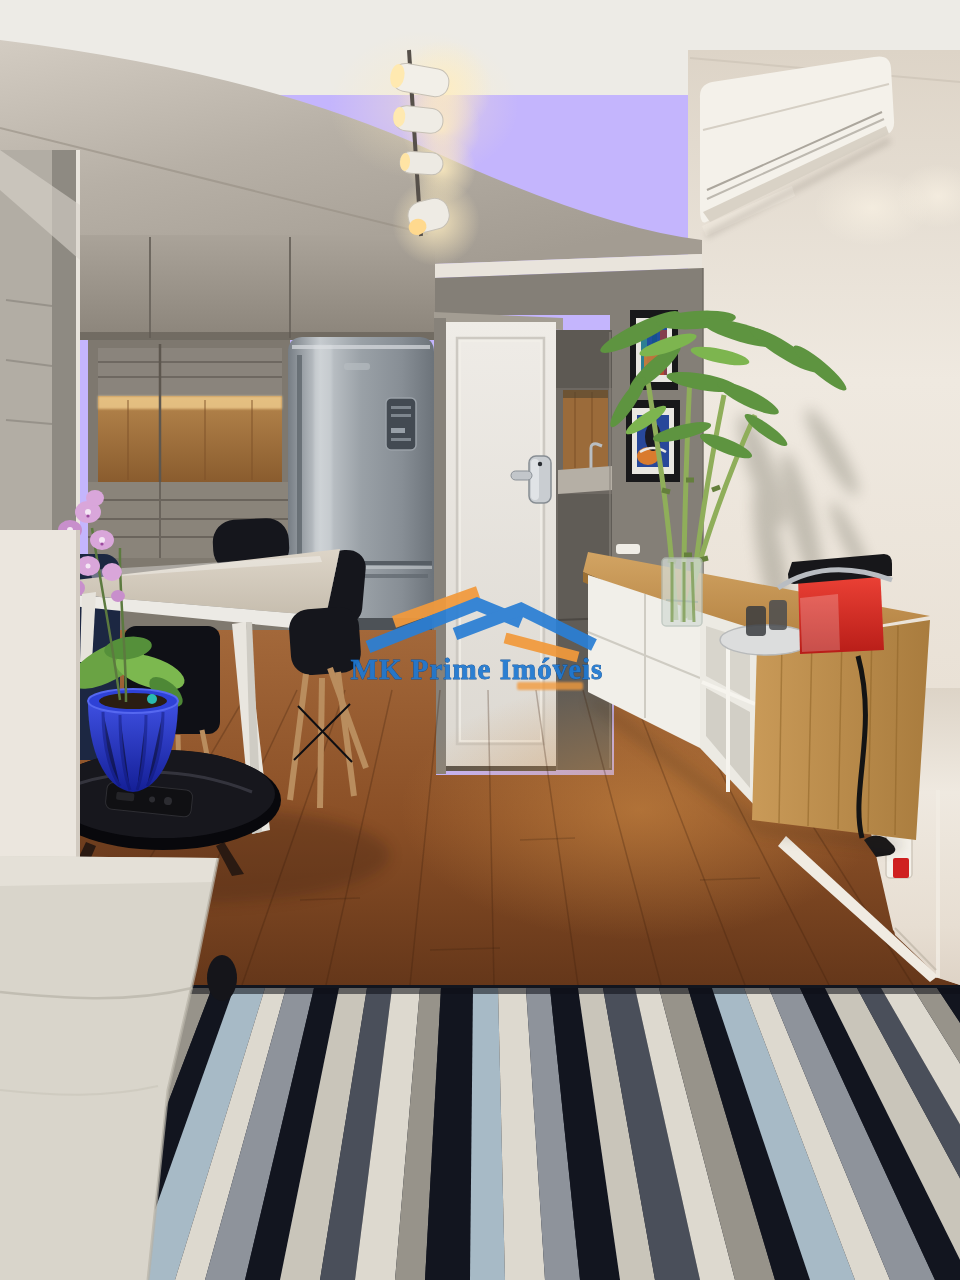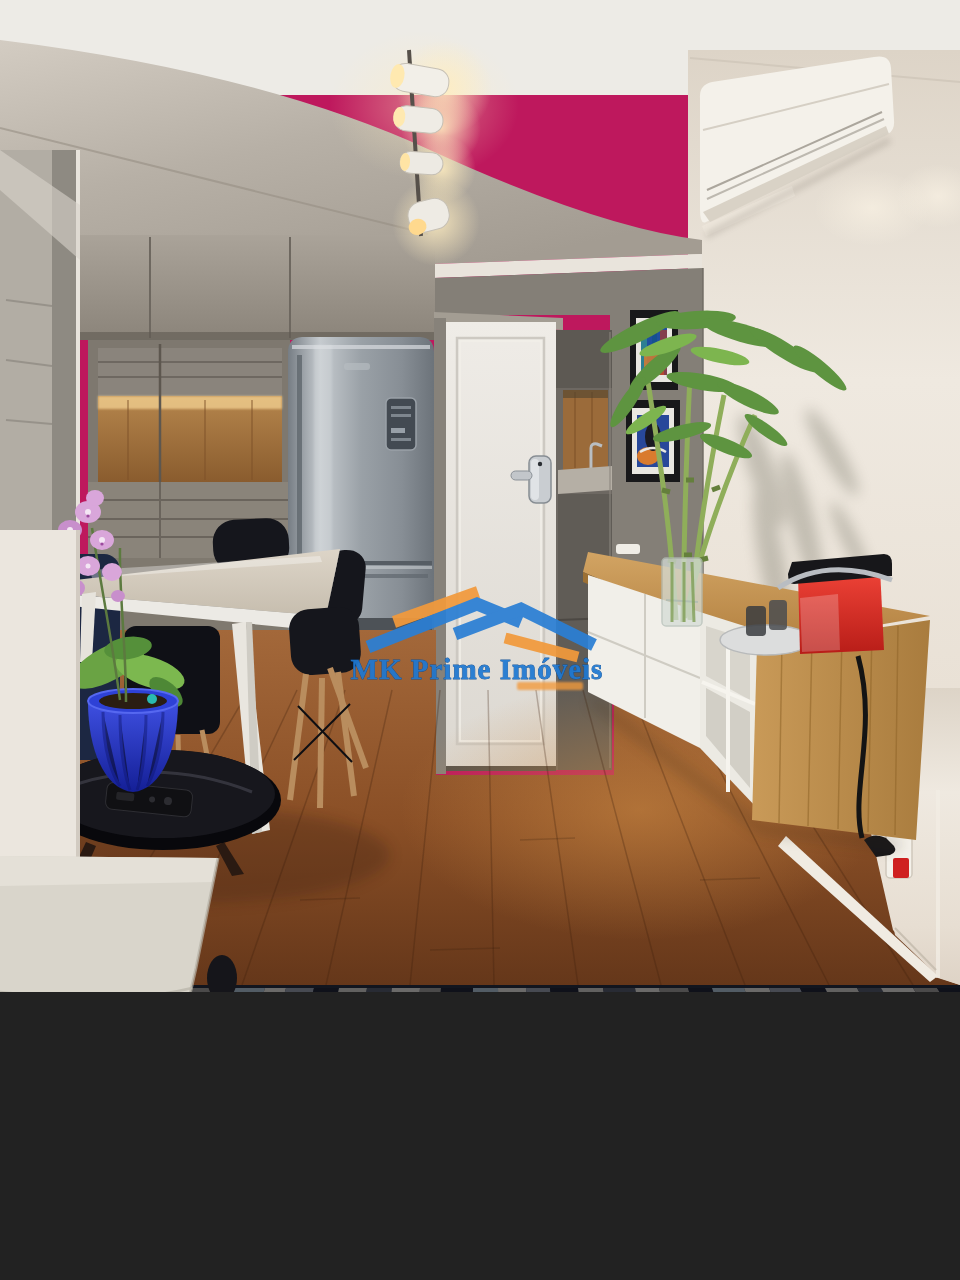--- a/index.html
+++ b/index.html
@@ -1,17 +1,17 @@
 <!DOCTYPE html>
 <html><head>
 <meta charset="utf-8">
 <style>
   html,body{margin:0;padding:0;background:#222;}
-  .photo-frame{position:relative;width:960px;height:992px;margin:0 auto;overflow:hidden;
-    font-family:"Liberation Sans",sans-serif;background:#be185d;}
+  .photo-frame{position:relative;width:960px;height:1280px;margin:0 auto;overflow:hidden;
+    font-family:"Liberation Sans",sans-serif;background:#c4b5fd;}
   svg{display:block;width:960px;height:1280px;}
   .wm-text{font-family:"Liberation Serif",serif;font-weight:bold;font-size:29px;letter-spacing:1px;
     fill:#1e78d2;stroke:#0f4f96;stroke-width:.8;paint-order:stroke;}
 </style>
 </head>
 <body>
 
 <div class="photo-frame">
 <svg viewBox="0 0 960 1280" xmlns="http://www.w3.org/2000/svg">
   <defs>

